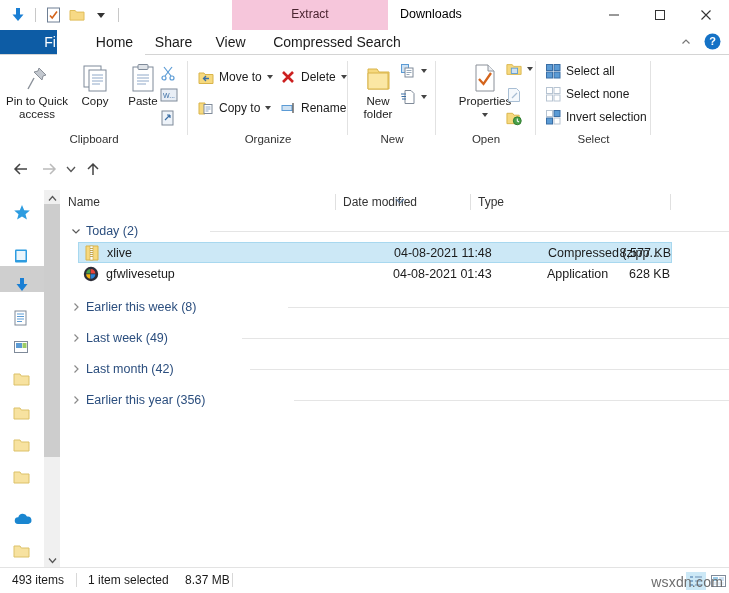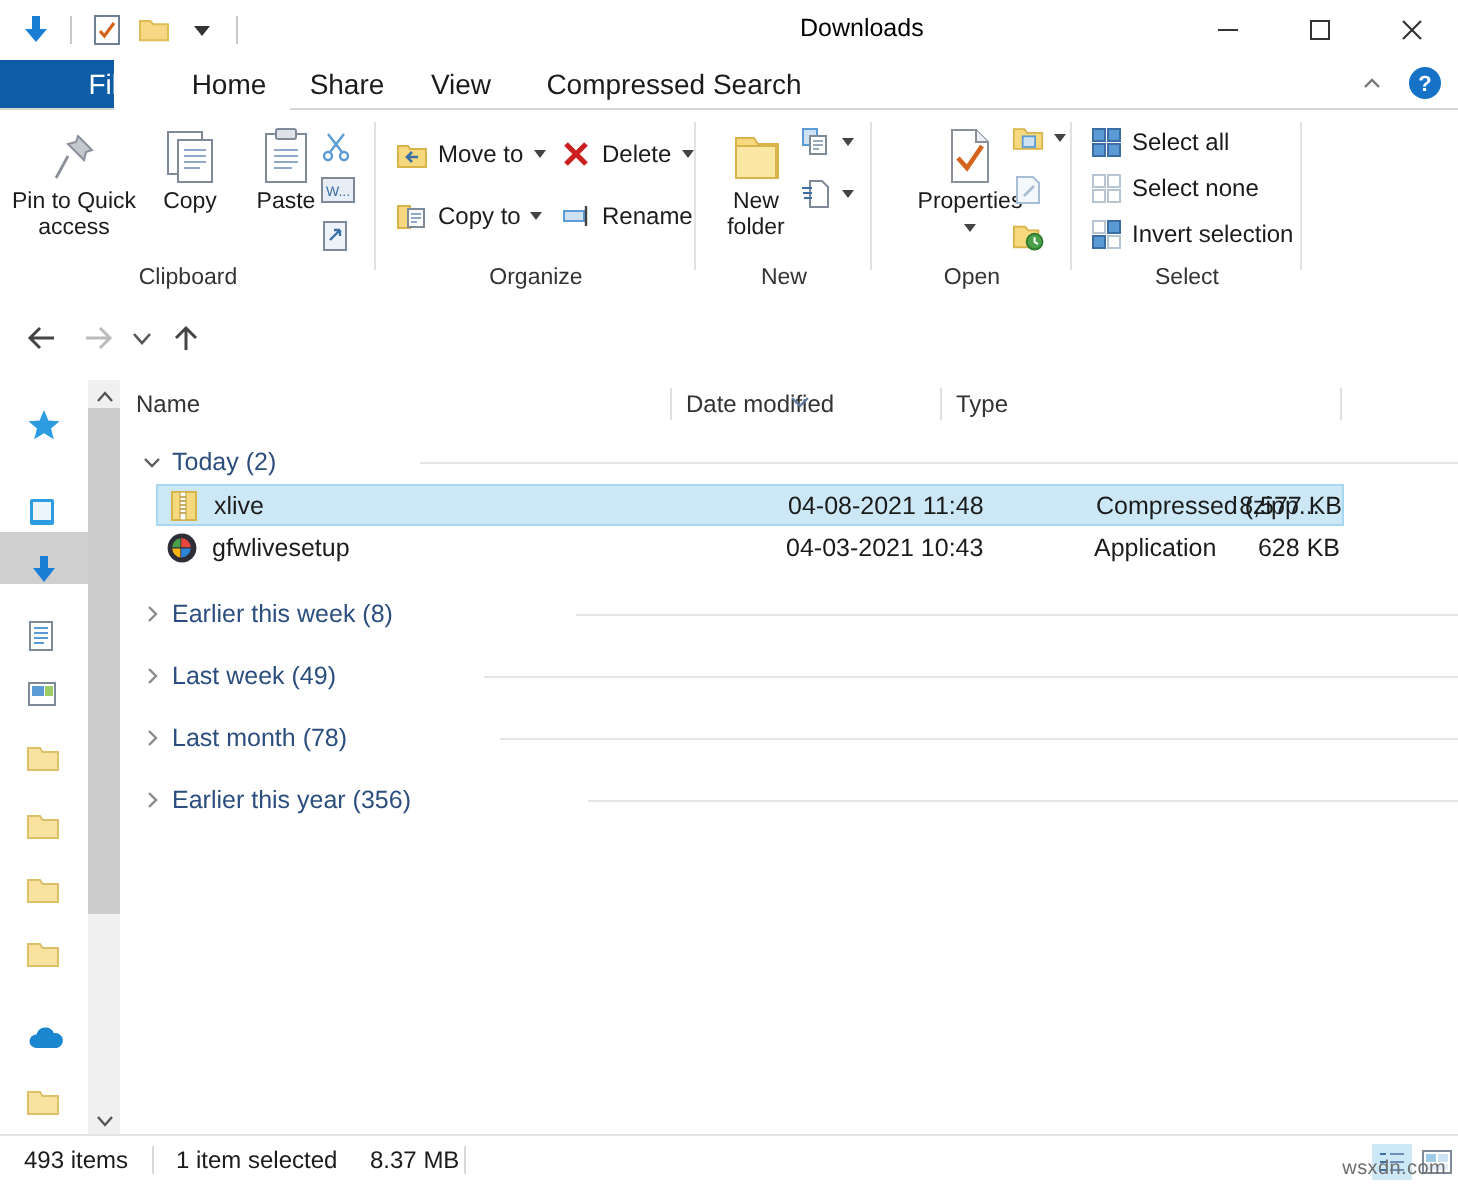--- a/index.html
+++ b/index.html
@@ -82,21 +82,21 @@
   .row .fdate{position:absolute;left:315px;font-size:12.5px;color:#1b1b1b;}
   .row .ftype{position:absolute;left:469px;font-size:12.5px;color:#1b1b1b;}
   .row .fsize{position:absolute;left:520px;width:72px;text-align:right;font-size:12.5px;color:#1b1b1b;}
 
   
   .statusbar{position:absolute;left:0;bottom:0;width:729px;height:25px;background:#fff;border-top:1px solid #e3e3e3;}
   .statusbar .st{position:absolute;top:5px;font-size:12px;color:#1b1b1b;}
   .stsep{position:absolute;top:5px;width:1px;height:14px;background:#d8d8d8;}
   .viewbtn{position:absolute;top:4px;width:20px;height:18px;display:flex;align-items:center;justify-content:center;}
   .viewbtn.active{background:#cce8f6;}
-  .watermark{position:absolute;right:6px;bottom:3px;font-size:10px;color:#6d6d6d;letter-spacing:.2px;}
+  .watermark{position:absolute;right:6px;bottom:3px;font-size:14px;color:#6d6d6d;letter-spacing:.2px;}
 </style>
 </head>
 <body>
 
 <div class="app">
 
   <div class="titlebar">
 
     <div class="qat">
       <div class="qat-ico">
@@ -118,20 +118,23 @@
           </svg>
       </div>
       <div class="qat-ico">
         <svg width="12" height="12" viewBox="0 0 12 12">
             <path d="M2 4 L10 4 L6 9 Z" fill="#333"></path>
           </svg>
       </div>
       <div class="sep"></div>
     </div>
 
+    <div class="ctxband">
+      <span>Extract</span>
+    </div>
 
     <div class="win-title">Downloads</div>
 
     <div class="wbtns">
       <div class="wbtn">
         <svg width="12" height="12" viewBox="0 0 12 12">
             <path d="M1 6 H11" stroke="#333" stroke-width="1"></path>
           </svg>
       </div>
       <div class="wbtn">
@@ -597,21 +600,21 @@
       <span class="fico">
         <svg width="16" height="16" viewBox="0 0 16 16">
             <circle cx="8" cy="8" r="7.2" fill="#2e2e38"></circle>
             <path d="M7.6 3 a5 5 0 0 1 4.8 4.6 L7.6 7.6z" fill="#e8453c"></path>
             <path d="M7.2 3.1 a5 5 0 0 0 -4.1 4.5 L7.2 7.6z" fill="#4aa14a"></path>
             <path d="M3.1 8.2 a5 5 0 0 0 4.1 4.6 L7.2 8.2z" fill="#f6b40f"></path>
             <path d="M7.6 8.2 L12.4 8.2 a5 5 0 0 1 -4.8 4.6z" fill="#2c84d8"></path>
           </svg>
       </span>
       <span class="fname">gfwlivesetup</span>
-      <span class="fdate">04-03-2021 10:43</span>
+      <span class="fdate">04-08-2021 01:43</span>
       <span class="ftype">Application</span>
       <span class="fsize">628 KB</span>
     </div>
 
     <div class="grouphdr" style="top:82px;left:8px;">
       <span class="gchev">
         <svg width="10" height="10" viewBox="0 0 10 10">
             <path d="M3.5 1.5 L7 5 L3.5 8.5" stroke="#8a8a8a" stroke-width="1.2" fill="none"></path>
           </svg>
       </span>
@@ -628,21 +631,21 @@
       <span class="gtext">Last week (49)</span>
     </div>
     <div style="position:absolute;top:124px;left:182px;width:487px;height:1px;background:#e5e5e5;"></div>
 
     <div class="grouphdr" style="top:144px;left:8px;">
       <span class="gchev">
         <svg width="10" height="10" viewBox="0 0 10 10">
             <path d="M3.5 1.5 L7 5 L3.5 8.5" stroke="#8a8a8a" stroke-width="1.2" fill="none"></path>
           </svg>
       </span>
-      <span class="gtext">Last month (78)</span>
+      <span class="gtext">Last month (42)</span>
     </div>
     <div style="position:absolute;top:155px;left:190px;width:479px;height:1px;background:#e5e5e5;"></div>
 
     <div class="grouphdr" style="top:175px;left:8px;">
       <span class="gchev">
         <svg width="10" height="10" viewBox="0 0 10 10">
             <path d="M3.5 1.5 L7 5 L3.5 8.5" stroke="#8a8a8a" stroke-width="1.2" fill="none"></path>
           </svg>
       </span>
       <span class="gtext">Earlier this year (356)</span>

